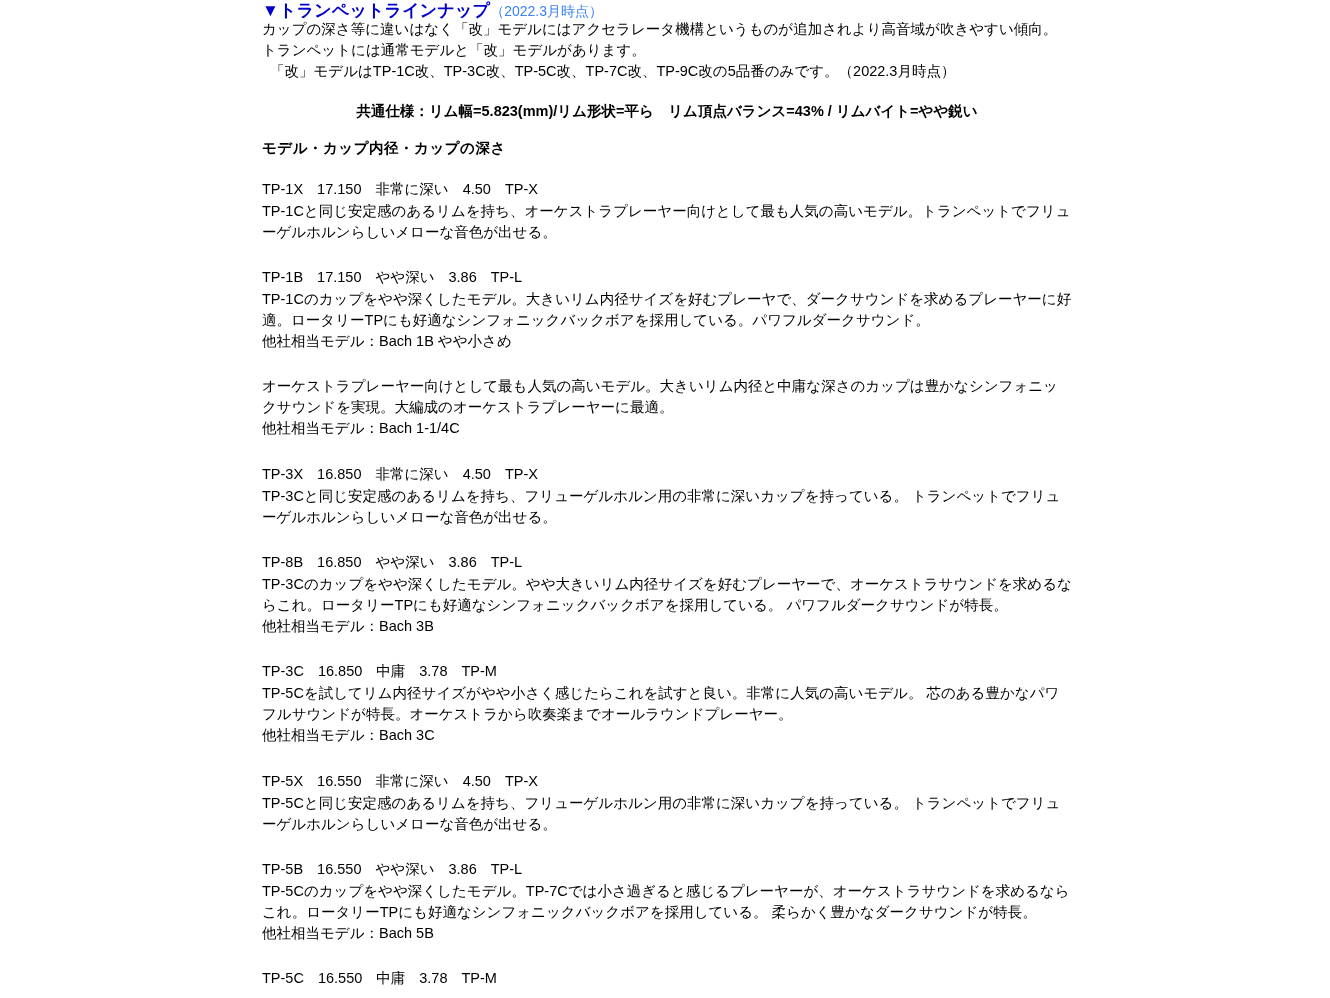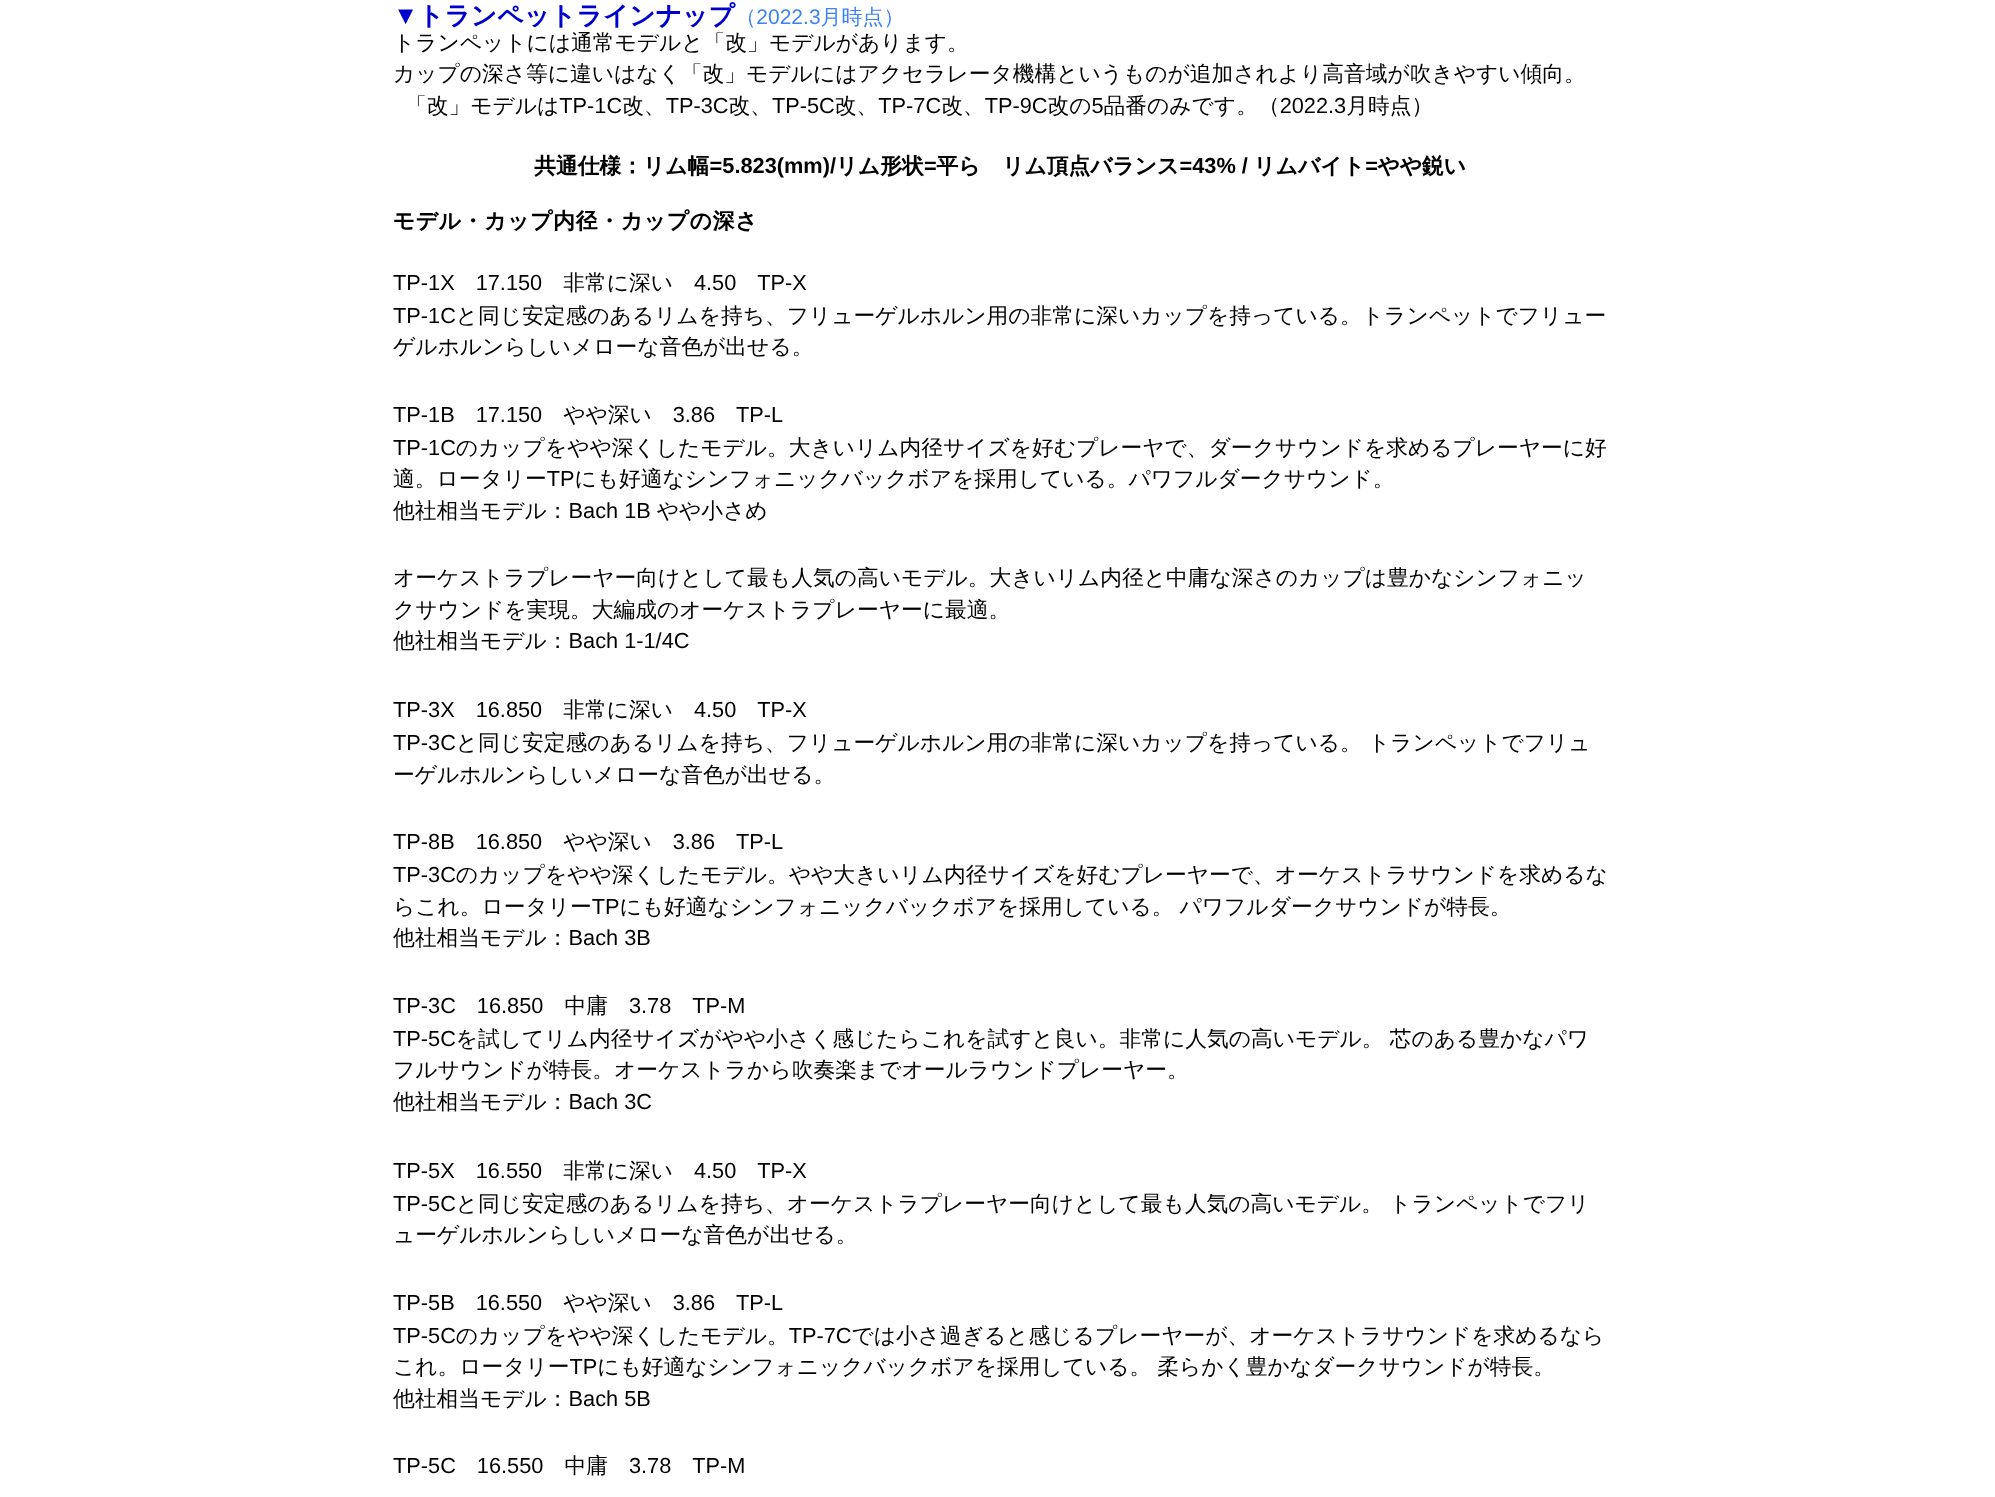--- a/index.html
+++ b/index.html
@@ -94,33 +94,33 @@
 </head>
 <body>
 
 <div class="page">
   <div class="content">
 
     <div class="heading-row">
       <span class="heading-title">▼</span><span class="heading-title">トランペットラインナップ</span><span class="heading-note">（2022.3月時点）</span>
     </div>
 
+    <div class="intro-line">カップの深さ等に違いはなく「改」モデルにはアクセラレータ機構というものが追加されより高音域が吹きやすい傾向。</div>
     <div class="intro-line">トランペットには通常モデルと「改」モデルがあります。</div>
-    <div class="intro-line">カップの深さ等に違いはなく「改」モデルにはアクセラレータ機構というものが追加されより高音域が吹きやすい傾向。</div>
     <div class="intro-line indent">「改」モデルはTP-1C改、TP-3C改、TP-5C改、TP-7C改、TP-9C改の5品番のみです。（2022.3月時点）</div>
 
     <div class="spec-line">共通仕様：リム幅=5.823(mm)/リム形状=平ら　リム頂点バランス=43% / リムバイト=やや鋭い</div>
 
     <div class="section-label">モデル・カップ内径・カップの深さ</div>
 
     <div class="model-block">
       <div class="model-head">
         <span>TP-1X</span><span class="sep"></span><span>17.150</span><span class="sep"></span><span>非常に深い</span><span class="sep"></span><span>4.50</span><span class="sep"></span><span>TP-X</span>
       </div>
-      <div class="model-desc">TP-1Cと同じ安定感のあるリムを持ち、フリューゲルホルン用の非常に深いカップを持っている。トランペットでフリューゲルホルンらしいメローな音色が出せる。</div>
+      <div class="model-desc">TP-1Cと同じ安定感のあるリムを持ち、オーケストラプレーヤー向けとして最も人気の高いモデル。トランペットでフリューゲルホルンらしいメローな音色が出せる。</div>
       <div class="model-equiv"></div>
     </div>
 
     <div class="model-block">
       <div class="model-head">
         <span>TP-1B</span><span class="sep"></span><span>17.150</span><span class="sep"></span><span>やや深い</span><span class="sep"></span><span>3.86</span><span class="sep"></span><span>TP-L</span>
       </div>
       <div class="model-desc">TP-1Cのカップをやや深くしたモデル。大きいリム内径サイズを好むプレーヤで、ダークサウンドを求めるプレーヤーに好適。ロータリーTPにも好適なシンフォニックバックボアを採用している。パワフルダークサウンド。</div>
       <div class="model-equiv">他社相当モデル：Bach 1B やや小さめ</div>
     </div>
@@ -151,21 +151,21 @@
         <span>TP-3C</span><span class="sep"></span><span>16.850</span><span class="sep"></span><span>中庸</span><span class="sep"></span><span>3.78</span><span class="sep"></span><span>TP-M</span>
       </div>
       <div class="model-desc">TP-5Cを試してリム内径サイズがやや小さく感じたらこれを試すと良い。非常に人気の高いモデル。 芯のある豊かなパワフルサウンドが特長。オーケストラから吹奏楽までオールラウンドプレーヤー。</div>
       <div class="model-equiv">他社相当モデル：Bach 3C</div>
     </div>
 
     <div class="model-block">
       <div class="model-head">
         <span>TP-5X</span><span class="sep"></span><span>16.550</span><span class="sep"></span><span>非常に深い</span><span class="sep"></span><span>4.50</span><span class="sep"></span><span>TP-X</span>
       </div>
-      <div class="model-desc">TP-5Cと同じ安定感のあるリムを持ち、オーケストラプレーヤー向けとして最も人気の高いモデル。 トランペットでフリューゲルホルンらしいメローな音色が出せる。</div>
+      <div class="model-desc">TP-5Cと同じ安定感のあるリムを持ち、フリューゲルホルン用の非常に深いカップを持っている。 トランペットでフリューゲルホルンらしいメローな音色が出せる。</div>
       <div class="model-equiv"></div>
     </div>
 
     <div class="model-block">
       <div class="model-head">
         <span>TP-5B</span><span class="sep"></span><span>16.550</span><span class="sep"></span><span>やや深い</span><span class="sep"></span><span>3.86</span><span class="sep"></span><span>TP-L</span>
       </div>
       <div class="model-desc">TP-5Cのカップをやや深くしたモデル。TP-7Cでは小さ過ぎると感じるプレーヤーが、オーケストラサウンドを求めるならこれ。ロータリーTPにも好適なシンフォニックバックボアを採用している。 柔らかく豊かなダークサウンドが特長。</div>
       <div class="model-equiv">他社相当モデル：Bach 5B</div>
     </div>

